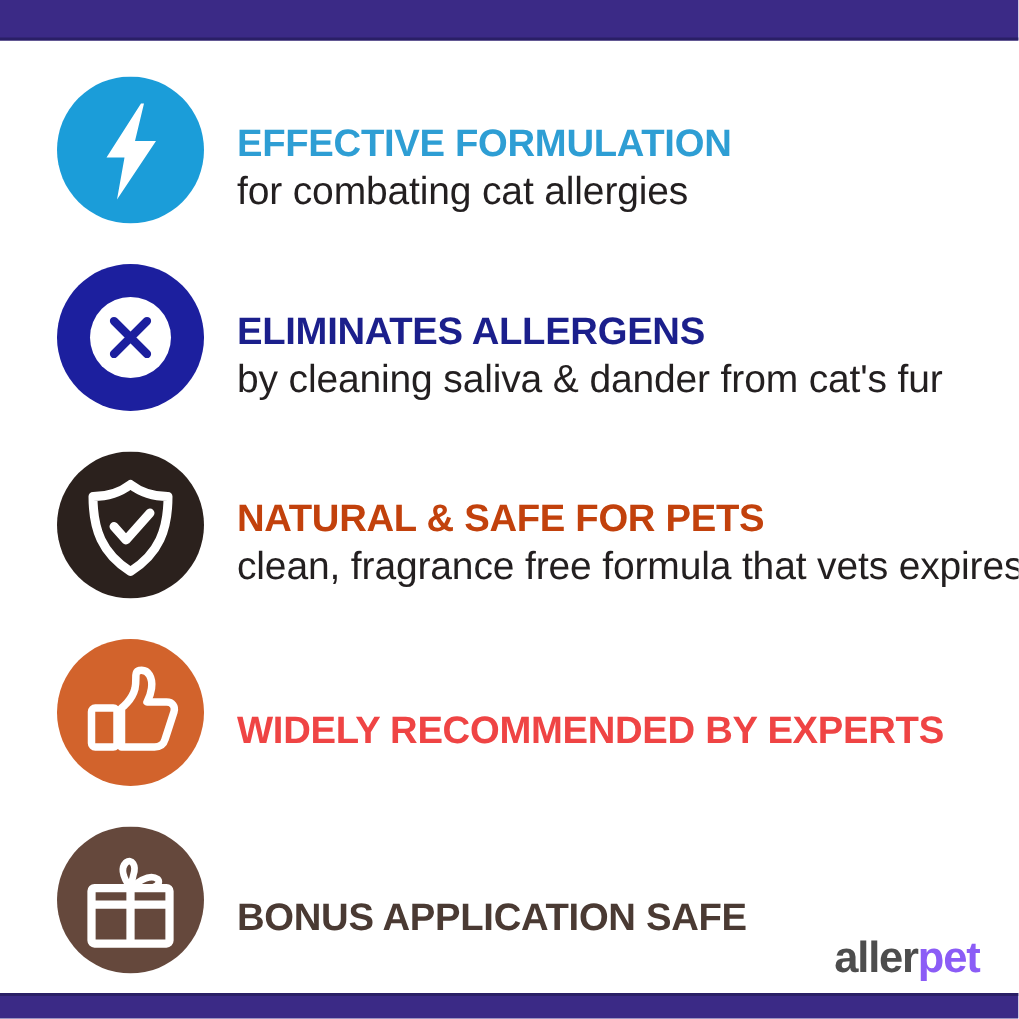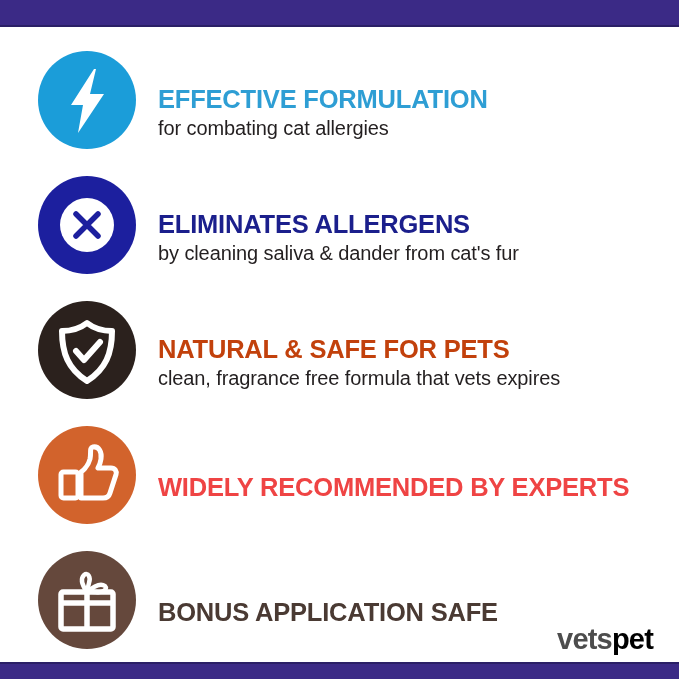--- a/index.html
+++ b/index.html
@@ -80,41 +80,41 @@
   .feature-title {
     font-size: 25.5px;
     font-weight: 700;
     letter-spacing: -0.2px;
     line-height: 1.12;
     white-space: nowrap;
     margin-top: 28px;
   }
 
   .feature-sub {
-    font-size: 20px;
+    font-size: 26px;
     font-weight: 400;
     color: #231f20;
     line-height: 1.2;
     margin-top: 2px;
     white-space: nowrap;
     letter-spacing: -0.1px;
   }
 
   
   .logo {
     position: absolute;
     right: 26px;
     bottom: 8px;
     font-size: 29px;
     font-weight: 700;
     letter-spacing: -0.8px;
     line-height: 1;
   }
   .logo .aller { color: #4d4d4d; }
-  .logo .pet { color: #000000; }
+  .logo .pet { color: #8b5cf6; }
 </style>
 </head>
 <body>
 
 <div class="poster">
 
   <div class="bar bar-top"></div>
 
   <div class="features">
 
@@ -184,20 +184,20 @@
           <path d="M49 41 C44 34 42 28 46 24 C50 21 53 26 51 32 C50 36 49 41 49 41 Z" fill="none" stroke="#ffffff" stroke-width="4.5" stroke-linejoin="round"></path>
           <path d="M49 41 C56 35 63 32 67 35 C70 38 65 42 58 41 C53 40.5 49 41 49 41 Z" fill="none" stroke="#ffffff" stroke-width="4.5" stroke-linejoin="round"></path>
         </svg>
       </div>
       <div class="feature-text">
         <div class="feature-title" style="color:#4a3a33">BONUS APPLICATION SAFE</div>
       </div>
     </div>
 
     <div class="logo">
-      <span class="aller">vets</span><span class="pet">pet</span>
+      <span class="aller">aller</span><span class="pet">pet</span>
     </div>
 
   </div>
 
   <div class="bar bar-bottom"></div>
 
 </div>
 
 </body></html>

